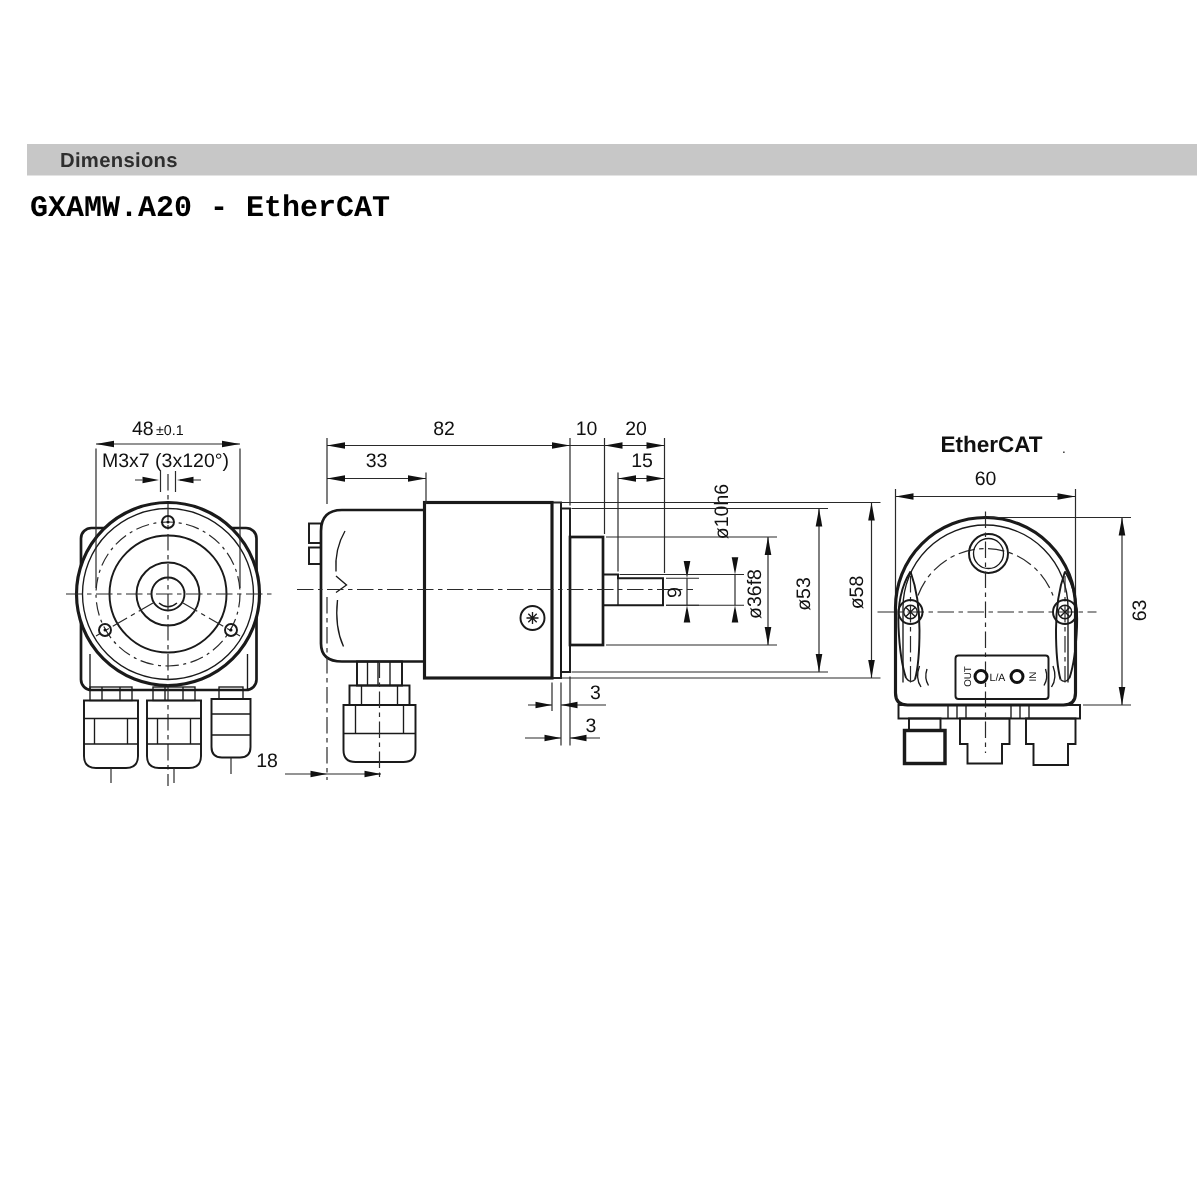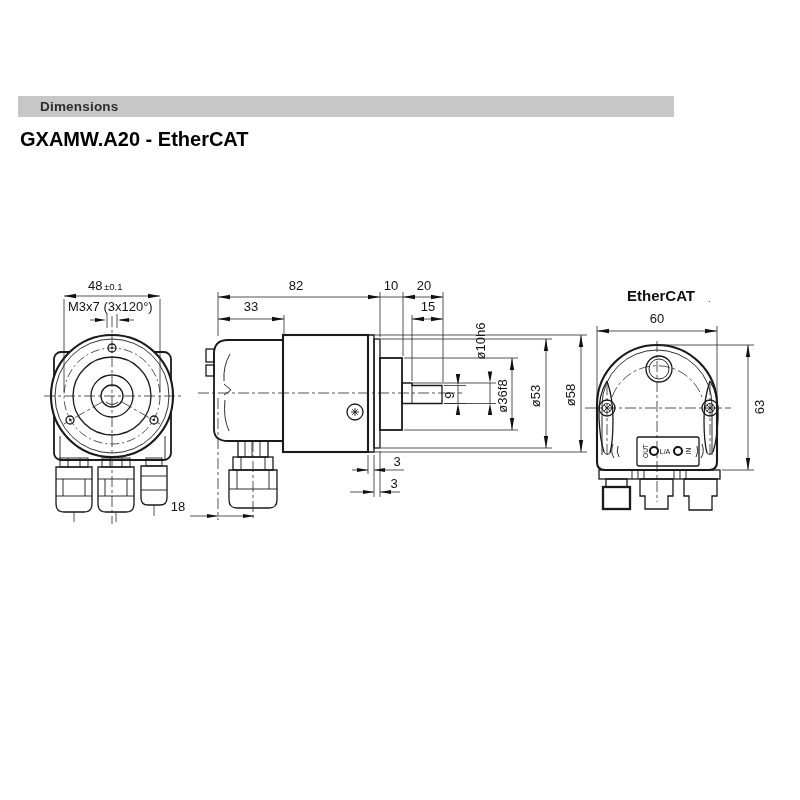--- a/index.html
+++ b/index.html
@@ -1,20 +1,20 @@
 <!DOCTYPE html>
 <html><head>
 <meta charset="utf-8">
 <style>
   html,body{margin:0;padding:0;background:#ffffff;}
   body{width:800px;height:800px;position:relative;font-family:"Liberation Sans",sans-serif;color:#111;}
-  .section-bar{position:absolute;left:18px;top:96px;width:656px;height:21px;background:#c7c7c7;
+  .section-bar{position:absolute;left:18px;top:96px;width:780px;height:21px;background:#c7c7c7;
     display:flex;align-items:center;padding-left:22px;box-sizing:border-box;}
   .section-bar span{font-size:13.5px;font-weight:bold;color:#2e2e2e;letter-spacing:.2px;}
-  .page-title{position:absolute;left:20px;top:128px;font-size:20px;font-weight:bold;color:#000;}
+  .page-title{position:absolute;left:20px;top:128px;font-size:20px;font-weight:bold;color:#000;font-family:Liberation Mono, monospace;}
   svg{position:absolute;left:0;top:0;}
   svg text{font-family:"Liberation Sans",sans-serif;fill:#111;}
   .ol{fill:#fff;stroke:#1a1a1a;stroke-width:1.8;}
   .ol2{fill:#fff;stroke:#1a1a1a;stroke-width:2.1;}
   .md{fill:none;stroke:#1a1a1a;stroke-width:1.3;}
   .tn{fill:none;stroke:#1a1a1a;stroke-width:0.9;}
   .dim{fill:none;stroke:#2a2a2a;stroke-width:0.8;}
   .cl{fill:none;stroke:#2a2a2a;stroke-width:0.8;stroke-dasharray:11 3 3 3;}
   .ar{fill:#111;stroke:none;}
   .dt{font-size:13px;}

